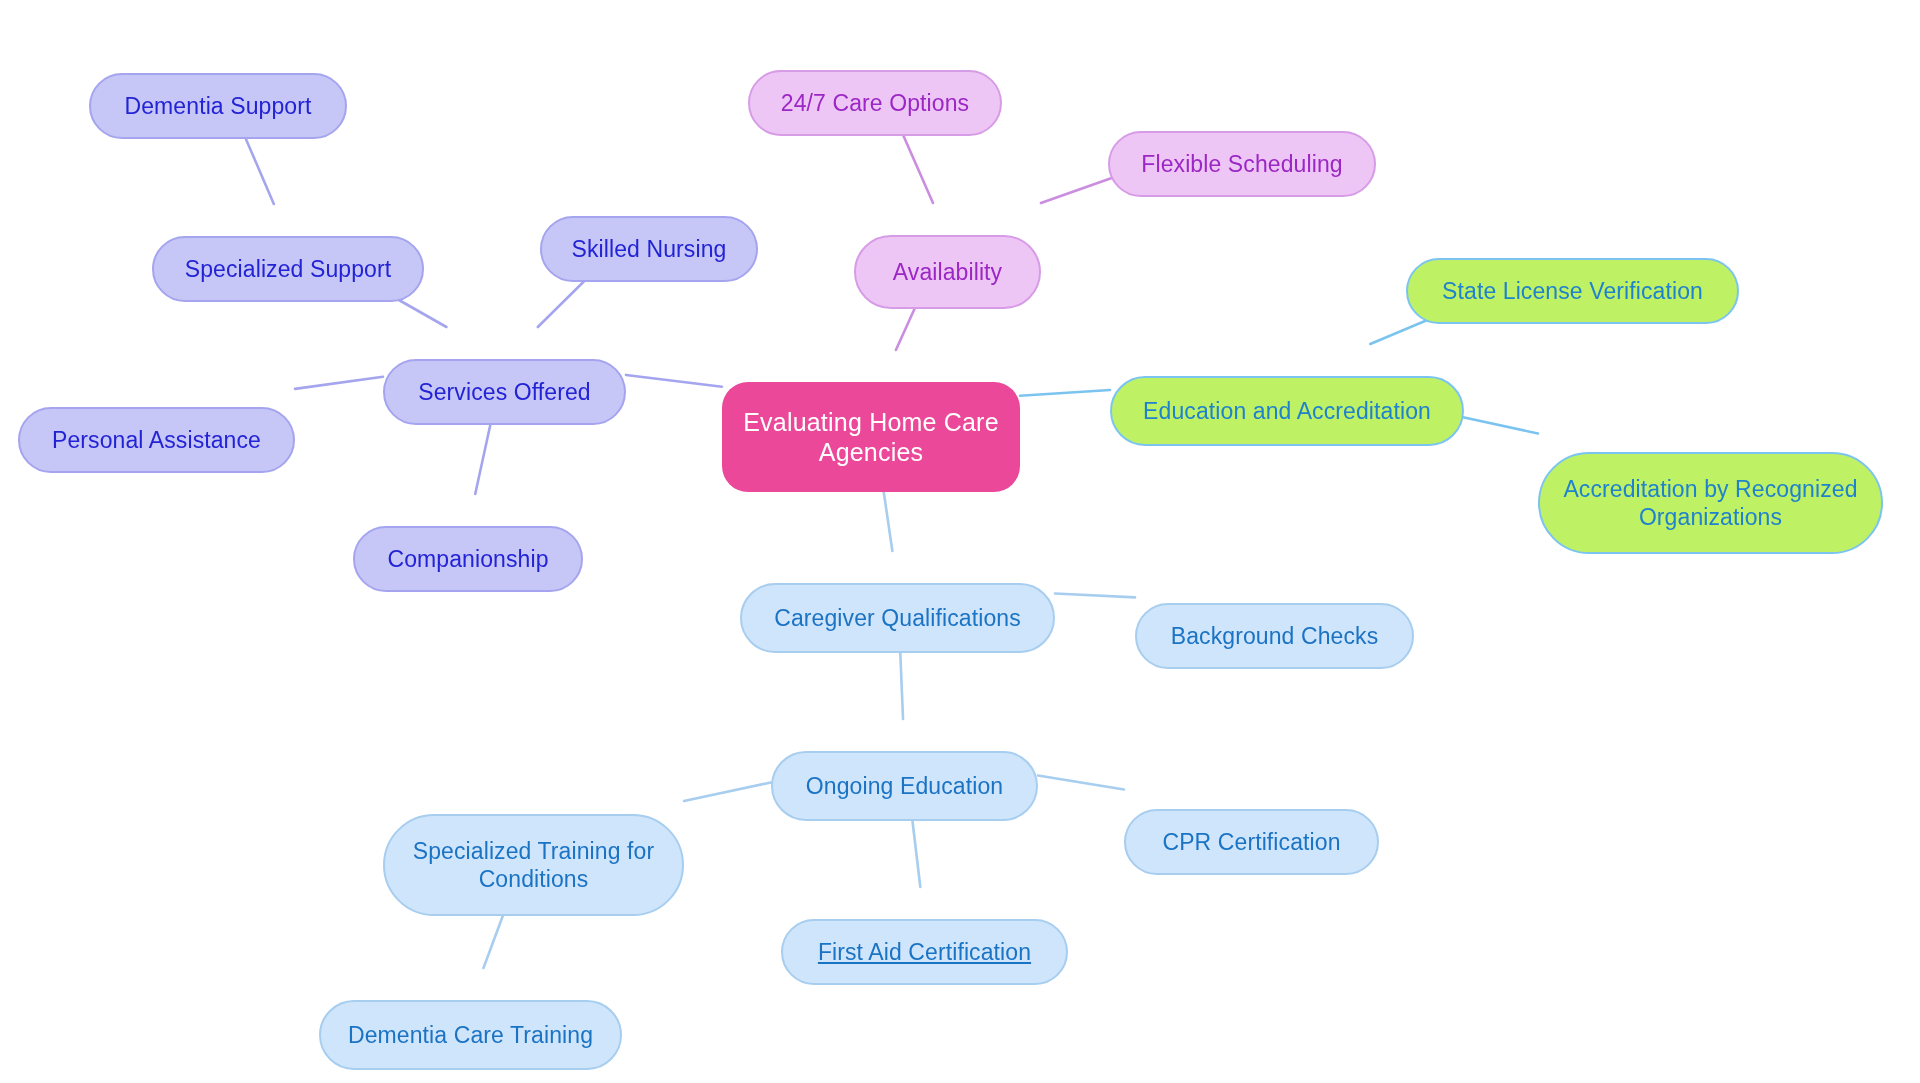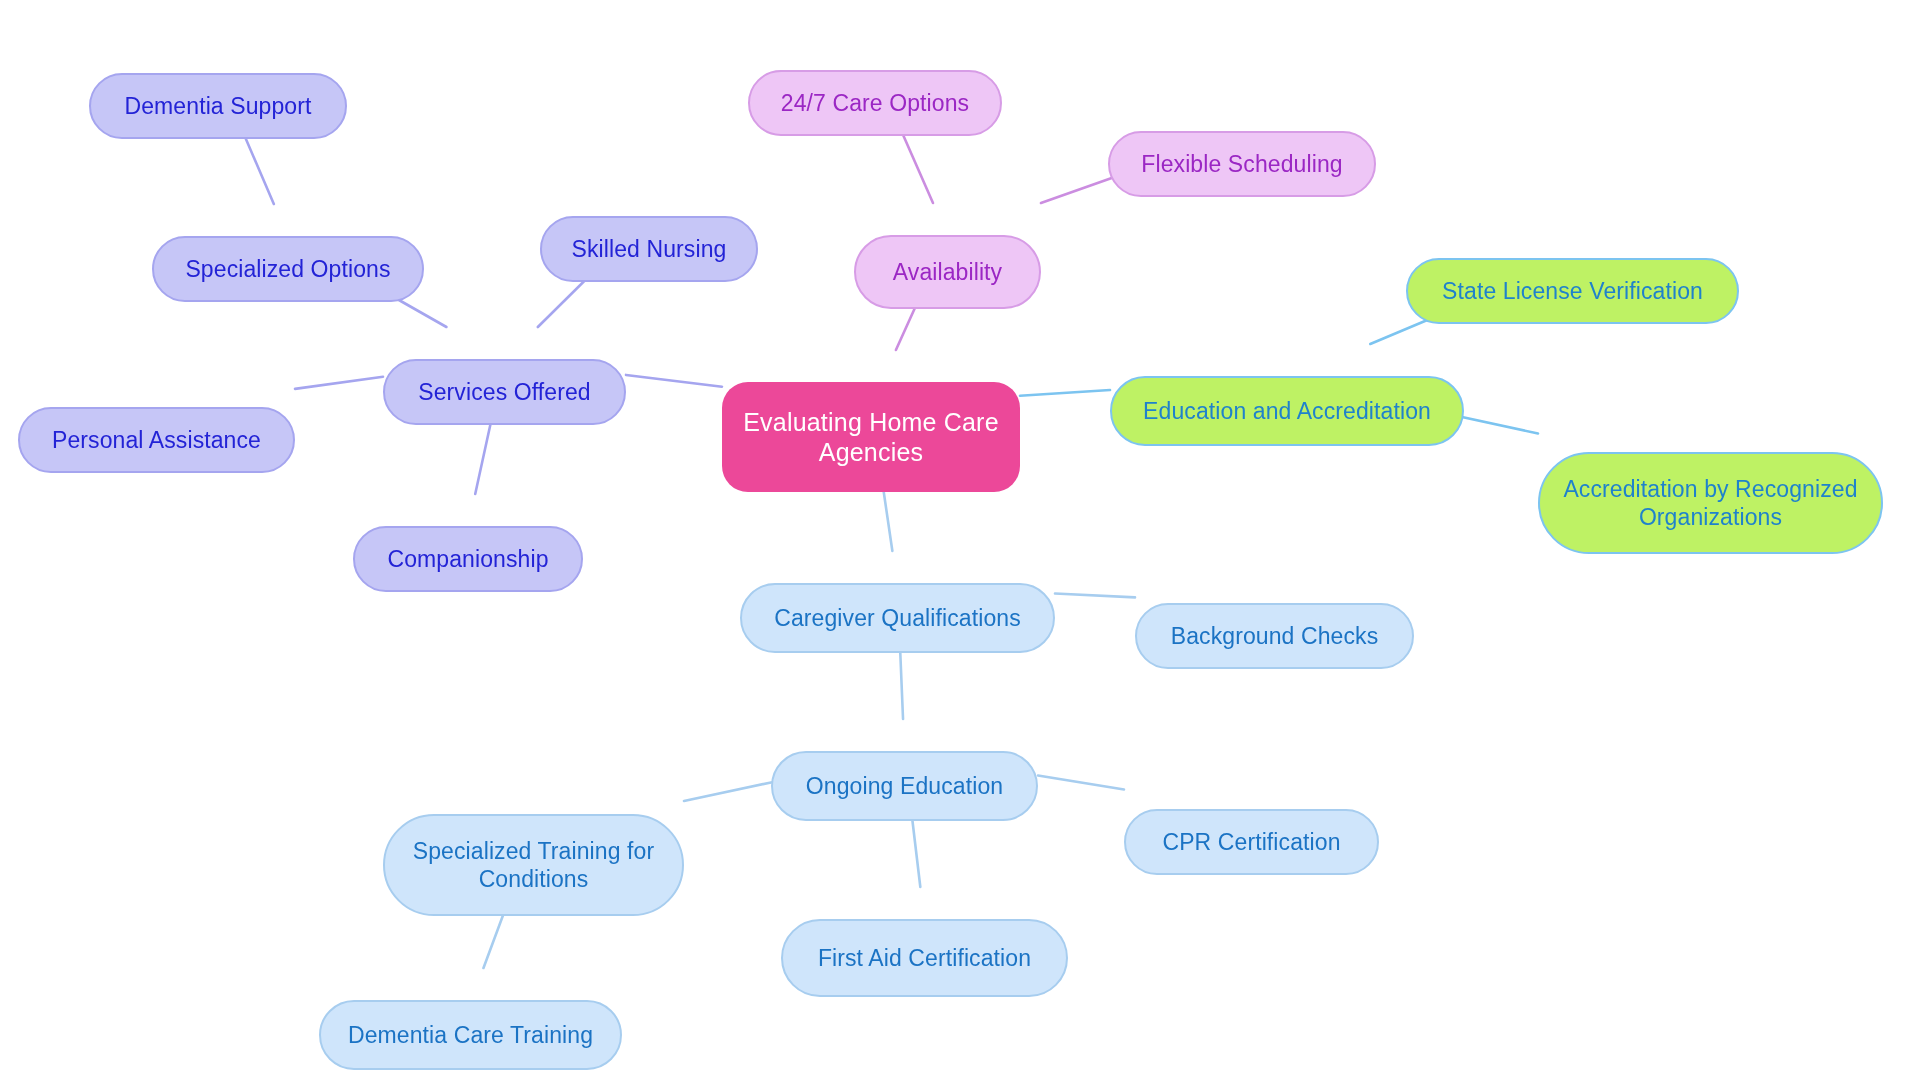--- a/index.html
+++ b/index.html
@@ -96,34 +96,34 @@
       <line x1="898.9583333333334" y1="621" x2="903.0416666666666" y2="719" stroke="#a7cdef" stroke-width="2.6" stroke-linecap="round"></line>
       <line x1="771" y1="782.4272237196766" x2="684" y2="800.9528301886793" stroke="#a7cdef" stroke-width="2.6" stroke-linecap="round"></line>
       <line x1="1038" y1="775.5446685878962" x2="1124" y2="789.4236311239193" stroke="#a7cdef" stroke-width="2.6" stroke-linecap="round"></line>
       <line x1="908.6666666666666" y1="789" x2="920.3333333333334" y2="887" stroke="#a7cdef" stroke-width="2.6" stroke-linecap="round"></line>
       <line x1="514.6" y1="884" x2="483.47058823529414" y2="968" stroke="#a7cdef" stroke-width="2.6" stroke-linecap="round"></line>
     </svg>
   <div id="node-layer">
       <div class="node root" style="left: 722px; top: 350px; width: 298px; height: 110px;">Evaluating Home Care
 Agencies</div>
       <div class="node violet" style="left: 383px; top: 327px; width: 243px; height: 66px;">Services Offered</div>
-      <div class="node violet" style="left: 152px; top: 204px; width: 272px; height: 66px;">Specialized Options</div>
+      <div class="node violet" style="left: 152px; top: 204px; width: 272px; height: 66px;">Specialized Support</div>
       <div class="node violet" style="left: 89px; top: 41px; width: 258px; height: 66px;">Dementia Support</div>
       <div class="node violet" style="left: 540px; top: 184px; width: 218px; height: 66px;">Skilled Nursing</div>
       <div class="node violet" style="left: 18px; top: 375px; width: 277px; height: 66px;">Personal Assistance</div>
       <div class="node violet" style="left: 353px; top: 494px; width: 230px; height: 66px;">Companionship</div>
       <div class="node magenta" style="left: 854px; top: 203px; width: 187px; height: 74px;">Availability</div>
       <div class="node magenta" style="left: 748px; top: 38px; width: 254px; height: 66px;">24/7 Care Options</div>
       <div class="node magenta" style="left: 1108px; top: 99px; width: 268px; height: 66px;">Flexible Scheduling</div>
       <div class="node cyan" style="left: 1110px; top: 344px; width: 354px; height: 70px;">Education and Accreditation</div>
       <div class="node cyan" style="left: 1406px; top: 226px; width: 333px; height: 66px;">State License Verification</div>
       <div class="node cyan" style="left: 1538px; top: 420px; width: 345px; height: 102px;">Accreditation by Recognized
 Organizations</div>
       <div class="node softblue" style="left: 740px; top: 551px; width: 315px; height: 70px;">Caregiver Qualifications</div>
       <div class="node softblue" style="left: 1135px; top: 571px; width: 279px; height: 66px;">Background Checks</div>
       <div class="node softblue" style="left: 771px; top: 719px; width: 267px; height: 70px;">Ongoing Education</div>
       <div class="node softblue" style="left: 383px; top: 782px; width: 301px; height: 102px;">Specialized Training for
 Conditions</div>
       <div class="node softblue" style="left: 1124px; top: 777px; width: 255px; height: 66px;">CPR Certification</div>
-      <div class="node softblue" style="left: 781px; top: 887px; width: 287px; height: 78px;">First Aid Certification</div>
+      <div class="node softblue" style="left: 781px; top: 887px; width: 287px; height: 66px; text-decoration: underline;">First Aid Certification</div>
       <div class="node softblue" style="left: 319px; top: 968px; width: 303px; height: 70px;">Dementia Care Training</div>
     </div>
 </div>
 
 </body></html>

